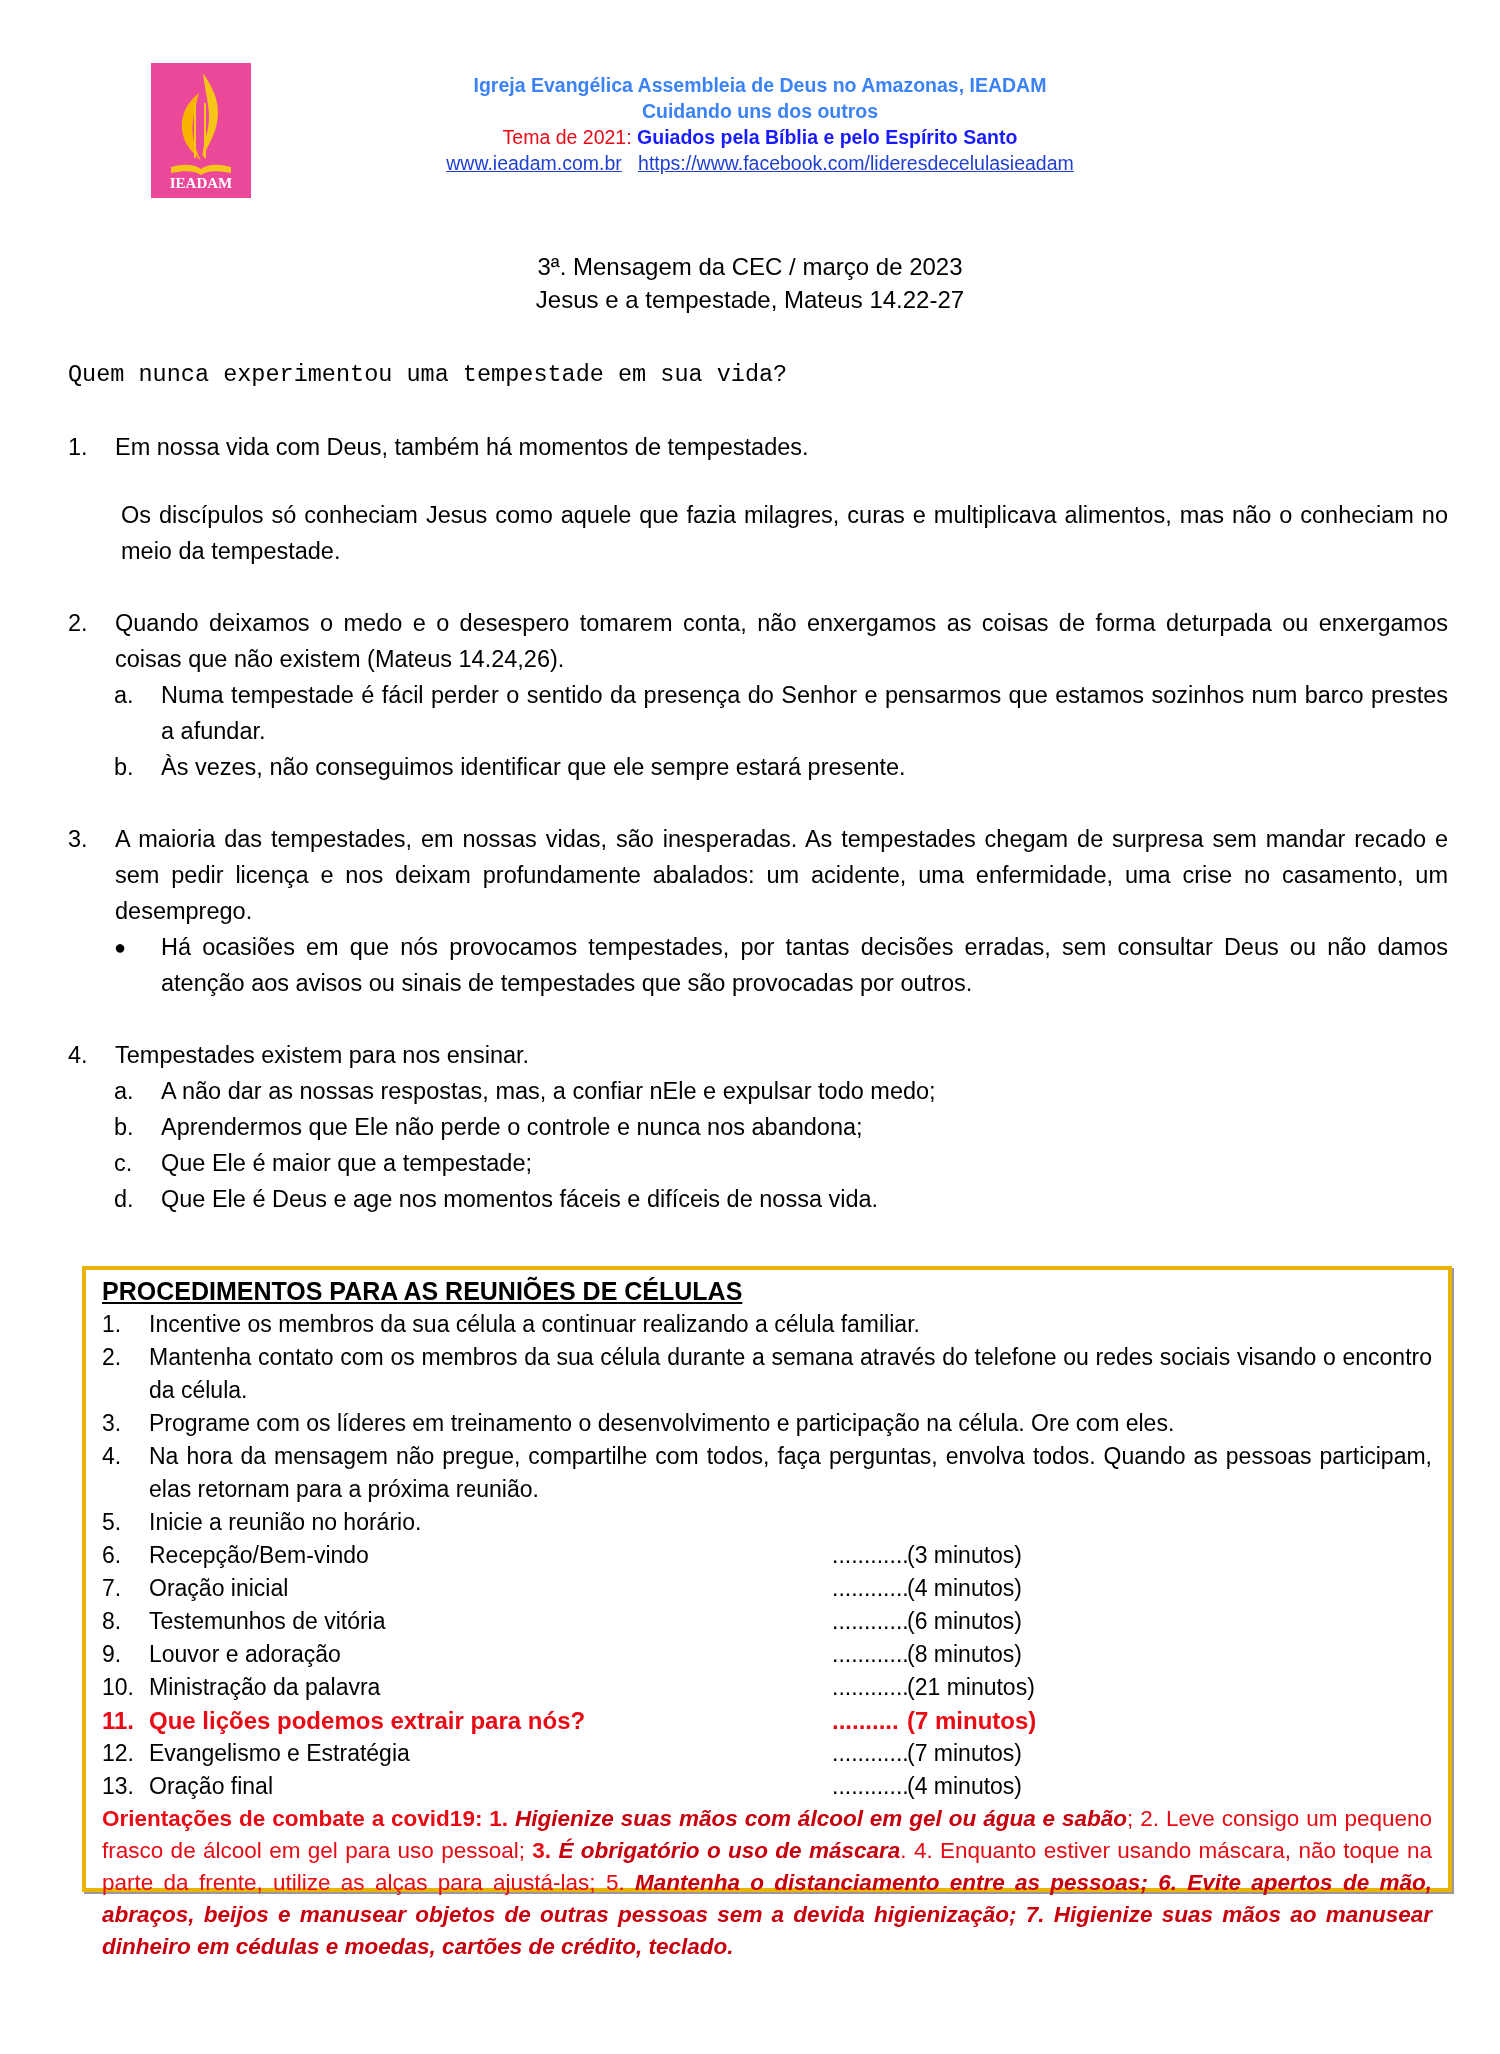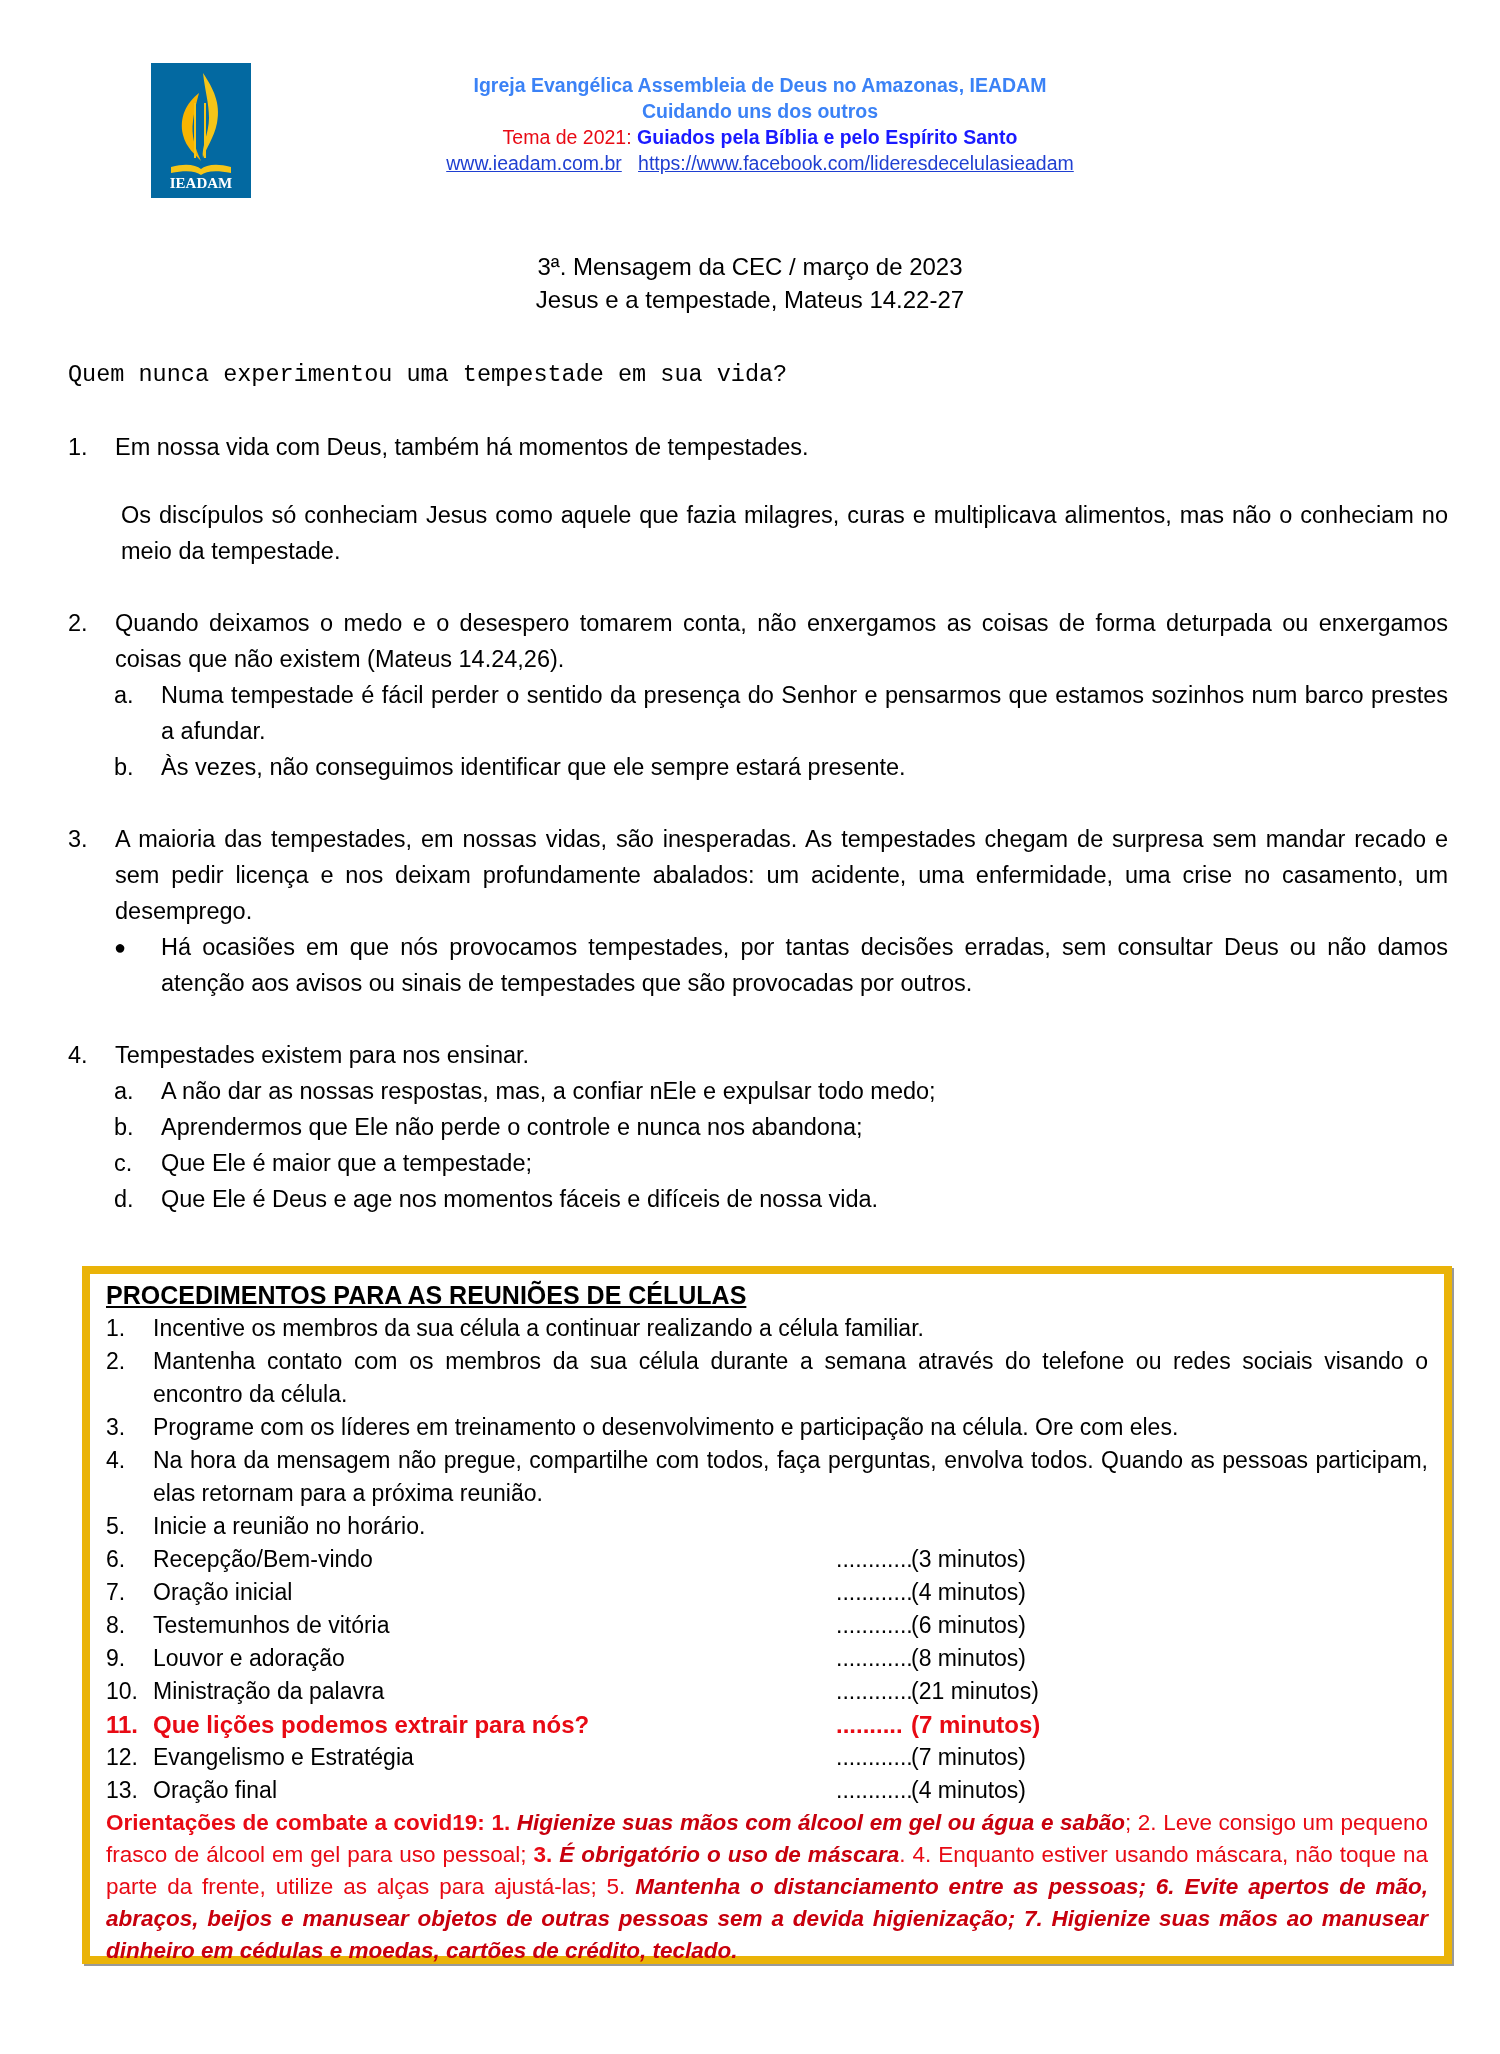--- a/index.html
+++ b/index.html
@@ -1,21 +1,21 @@
 <!DOCTYPE html>
 <html><head>
   <meta charset="utf-8">
   <style>
     html, body { margin: 0; padding: 0; background: #ffffff; }
     body { width: 1500px; height: 2054px; position: relative; overflow: hidden;
            font-family: "Liberation Sans", "DejaVu Sans", sans-serif; color: #000; }
 
     
     .logo { position: absolute; left: 151px; top: 63px; width: 100px; height: 135px;
-            background: #0369a1; }
+            background: #ec4899; }
     .logo svg { display: block; }
     .header { position: absolute; left: 330px; top: 72px; width: 860px; text-align: center;
               font-size: 19.5px; line-height: 26px; }
     .header .red-bold { color: #3b82f6; font-weight: bold; }
     .header .red { color: #e80a14; }
     .header .blue-bold { color: #1a1aff; font-weight: bold; }
     .header .link { color: #1f3fd1; text-decoration: underline; }
     .header .green-bold { color: #1aa245; font-weight: bold; }
 
     
@@ -30,22 +30,22 @@
     .num-item { position: relative; padding-left: 47px; text-align: justify; }
     .num-item .marker { position: absolute; left: 0; top: 0; }
     .section { margin-bottom: 36px; }
     .sub-item { position: relative; padding-left: 93px; text-align: justify; }
     .sub-item .marker { position: absolute; left: 46px; top: 0; }
     .bullet-item { position: relative; padding-left: 93px; text-align: justify; }
     .bullet-item .marker { position: absolute; left: 46px; top: 0; font-size: 20px; }
     .indent-para { padding-left: 53px; text-align: justify; margin-top: 32px; }
 
     
-    .proc-box { position: absolute; left: 82px; top: 1266px; width: 1370px; height: 698px;
-                border: 8px solid #eab308; box-shadow: 2px 2px 0 #999; box-sizing: border-box;
+    .proc-box { position: absolute; left: 82px; top: 1266px; width: 1370px; height: 626px;
+                border: 4px solid #eab308; box-shadow: 2px 2px 0 #999; box-sizing: border-box;
                 padding: 4px 16px 0 16px; font-size: 23px; line-height: 33px; }
     .proc-title { font-weight: bold; text-decoration: underline; font-size: 25px; line-height: 34px; }
     .proc-item { position: relative; padding-left: 47px; text-align: justify; }
     .proc-item .marker { position: absolute; left: 0; top: 0; }
     .sched-row { position: relative; height: 33px; }
     .sched-row .marker { position: absolute; left: 0; top: 0; }
     .sched-row .label { position: absolute; left: 47px; top: 0; }
     .sched-row .dots { position: absolute; left: 730px; top: 0; letter-spacing: 0px; }
     .sched-row .dur { position: absolute; left: 805px; top: 0; }
     .sched-row.hl { color: #e80a14; font-weight: bold; font-size: 24px; }

